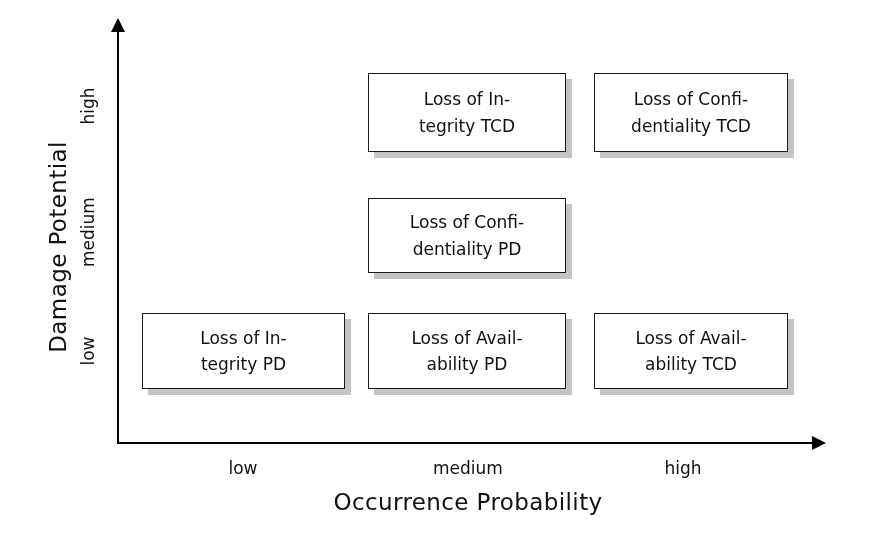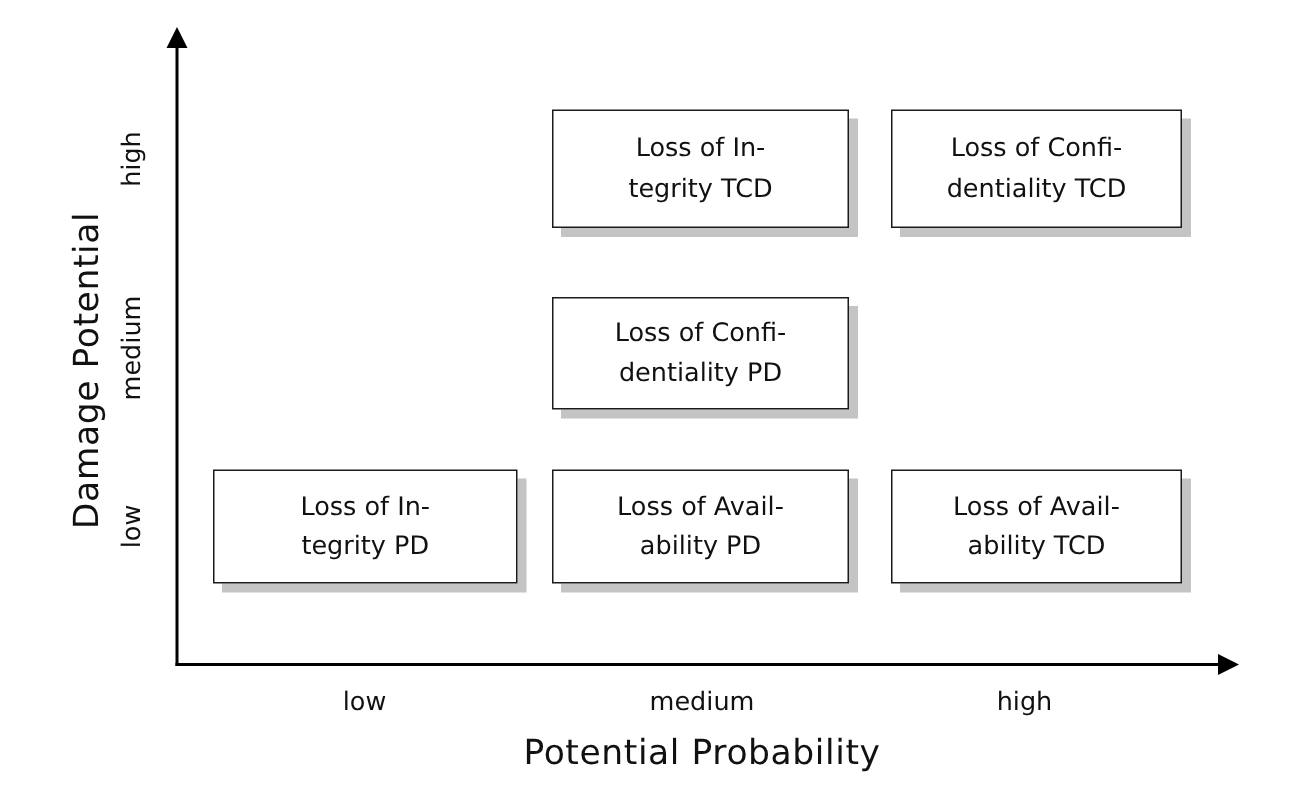--- a/index.html
+++ b/index.html
@@ -138,21 +138,21 @@
 <body>
 
 <div id="matrix-root">
 
   <div class="axis-line" id="y-axis-line"></div>
   <div class="arrow-head" id="y-axis-arrow"></div>
   <div class="axis-line" id="x-axis-line"></div>
   <div class="arrow-head" id="x-axis-arrow"></div>
 
   <div id="y-axis-title">Damage Potential</div>
-  <div id="x-axis-title">Potential Probability</div>
+  <div id="x-axis-title">Occurrence Probability</div>
 
   <div class="tick-y" id="tick-y-high">high</div>
   <div class="tick-y" id="tick-y-medium">medium</div>
   <div class="tick-y" id="tick-y-low">low</div>
 
   <div class="tick-x" id="tick-x-low">low</div>
   <div class="tick-x" id="tick-x-medium">medium</div>
   <div class="tick-x" id="tick-x-high">high</div>
 
   <div class="risk-box" id="box-high-med">

